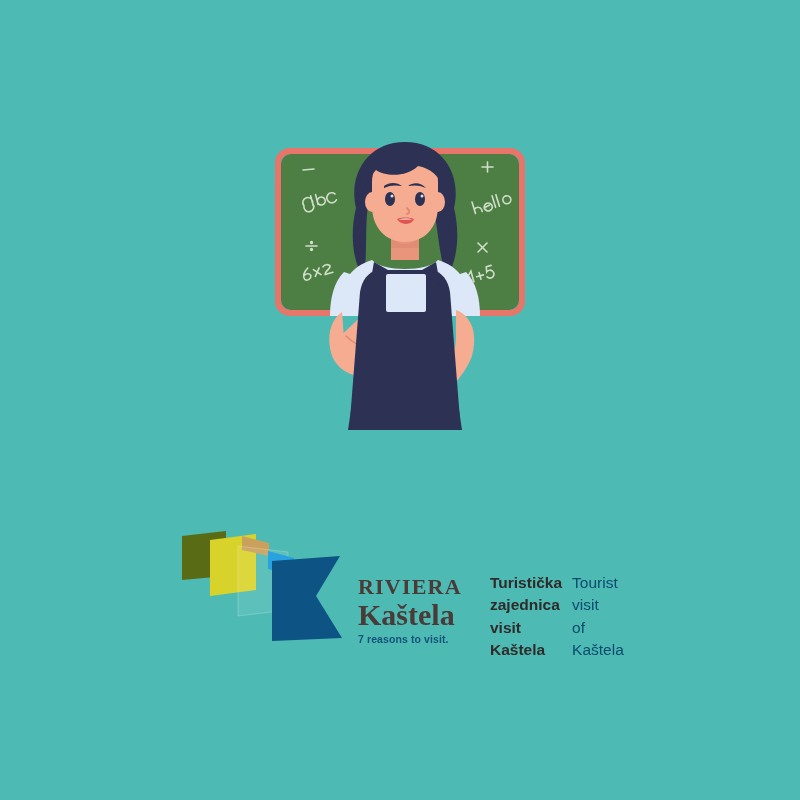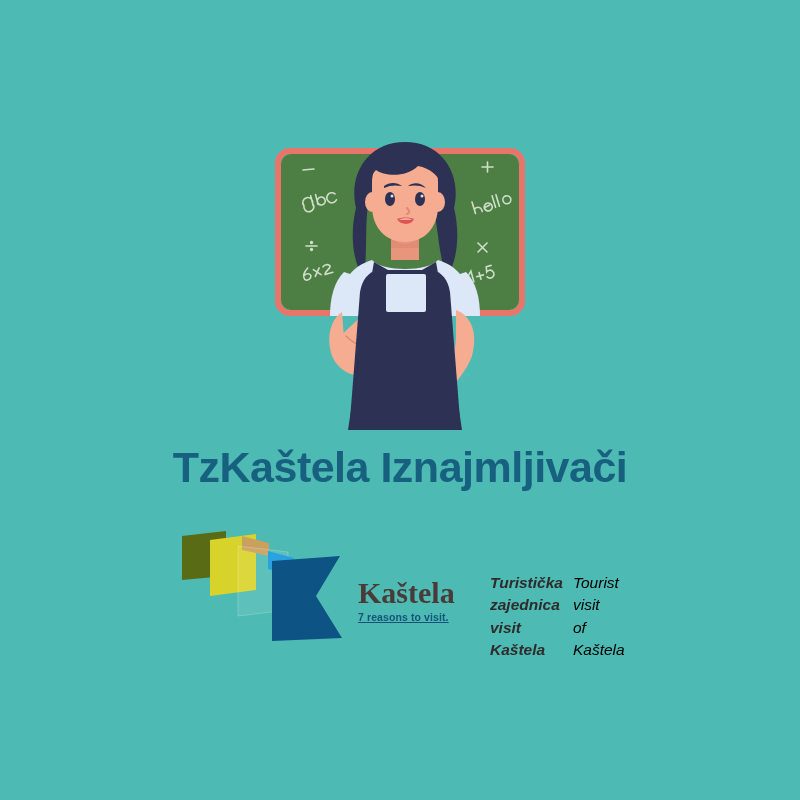--- a/index.html
+++ b/index.html
@@ -71,37 +71,35 @@
     line-height:1.08;
     margin-top:1px;
   }
   .riviera-tagline {
     font-size:10.5px;
     font-weight:bold;
     color:#16527a;
     letter-spacing:0.1px;
     margin-top:3px;
     line-height:1;
-    text-decoration:underline;
   }
 
   #board-names {
     position:absolute;
     left:314px; top:44px;
     display:flex;
     gap:10px;
   }
   .board-col {
     font-size:15.5px;
     line-height:1.45;
     white-space:nowrap;
-    font-style:italic;
   }
   .board-col.hr { font-weight:bold; color:#2f2b2a; }
-  .board-col.en { font-weight:normal; color:#000000; }
+  .board-col.en { font-weight:normal; color:#0c4a6e; }
 </style>
 </head>
 <body>
 
 <div id="card">
 
   <div id="illustration">
     <svg viewBox="0 0 290 310" xmlns="http://www.w3.org/2000/svg">
 
       <rect x="18" y="31" width="244" height="162" rx="12" ry="12" fill="none" stroke="#e8756a" stroke-width="6"></rect>
@@ -211,21 +209,20 @@
 
       <path fill="#2d3153" d="M114,142 L128,150 L124,172 L110,164 Z"></path>
       <path fill="#2d3153" d="M176,142 L162,150 L166,172 L180,164 Z"></path>
 
       <rect x="126" y="154" width="40" height="38" rx="2" ry="2" fill="#dce7f7"></rect>
 
       <path fill="#2d3153" d="M100,230 L190,230 L202,310 L88,310 Z"></path>
     </svg>
   </div>
 
-  <div id="title">TzKaštela Iznajmljivači</div>
 
   <div id="logo-lockup">
 
     <div id="flag-mark">
       <svg viewBox="0 0 170 115" xmlns="http://www.w3.org/2000/svg">
 
         <path fill="#5a6b16" d="M6,8 L50,3 L50,48 L6,52 Z"></path>
 
         <path fill="#d8d32a" d="M34,12 L80,6 L80,62 L34,68 Z"></path>
 
@@ -233,20 +230,21 @@
 
         <path fill="rgba(255,255,255,0.09)" stroke="rgba(255,255,255,0.22)" stroke-width="1" d="M62,18 L112,24 L112,82 L62,88 Z"></path>
 
         <path fill="#29a3e0" d="M92,23 L118,30 L118,48 L92,41 Z"></path>
 
         <path fill="#0d5384" d="M96,33 L164,28 L140,68 L166,110 L96,113 Z"></path>
       </svg>
     </div>
 
     <div id="riviera-wordmark">
+      <div class="riviera-top">RIVIERA</div>
       <div class="riviera-bottom">Kaštela</div>
       <div class="riviera-tagline">7 reasons to visit.</div>
     </div>
 
     <div id="board-names">
       <div class="board-col hr">
         <div>Turistička</div>
         <div>zajednica</div>
         <div>visit</div>
         <div>Kaštela</div>

